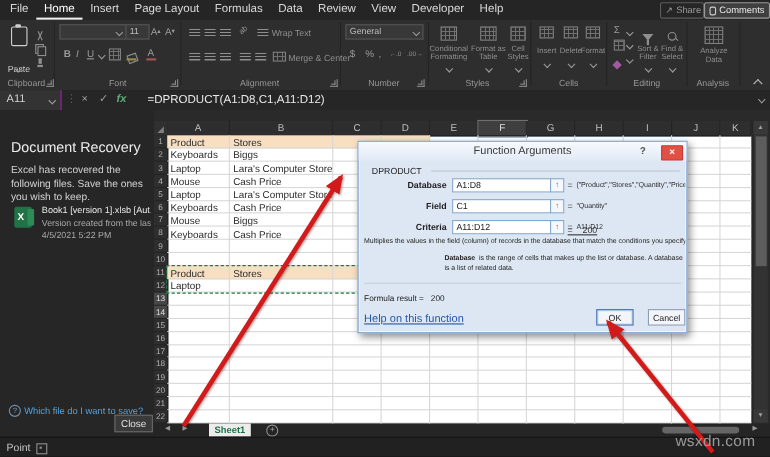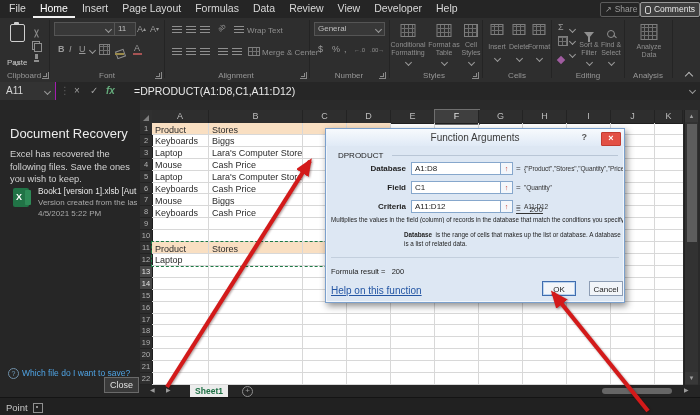--- a/index.html
+++ b/index.html
@@ -484,13 +484,14 @@
   <svg id="arrows" viewBox="0 0 700 415">
     <defs>
       <marker id="ah" markerWidth="5" markerHeight="4" refX="3.4" refY="1.75" orient="auto">
         <path d="M0,0 L4.2,1.75 L0,3.5 Z" fill="#d31a1a"></path>
       </marker>
     </defs>
     <line x1="167" y1="387" x2="310" y2="161" stroke="#d31a1a" stroke-width="4.2" marker-end="url(#ah)"></line>
     <line x1="648" y1="411" x2="553" y2="293" stroke="#d31a1a" stroke-width="4.2" marker-end="url(#ah)"></line>
   </svg>
 
+  <div id="watermark">wsxdn.com</div>
 </div>
 
 </body></html>

